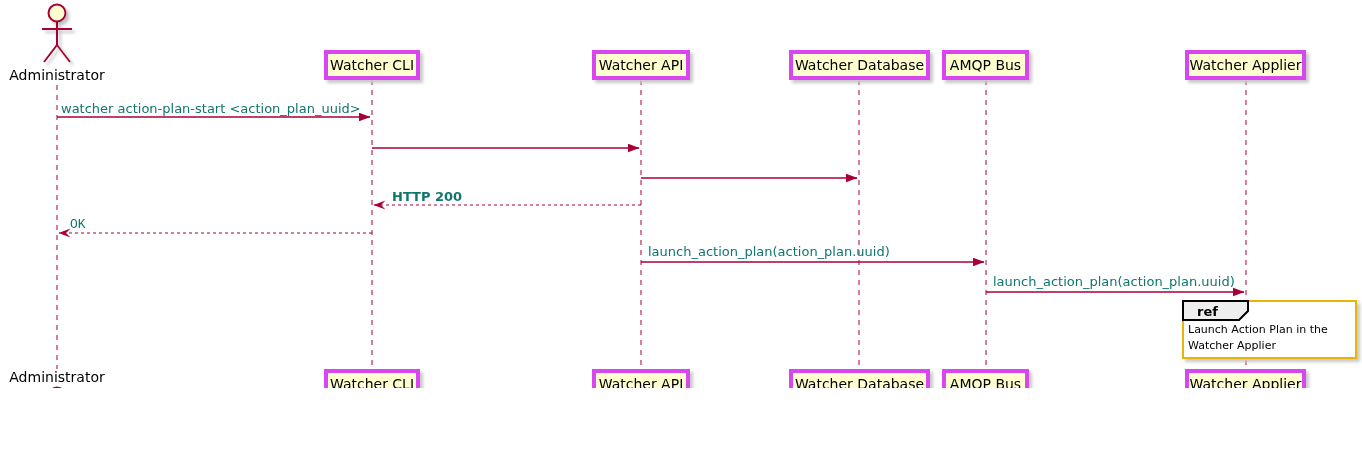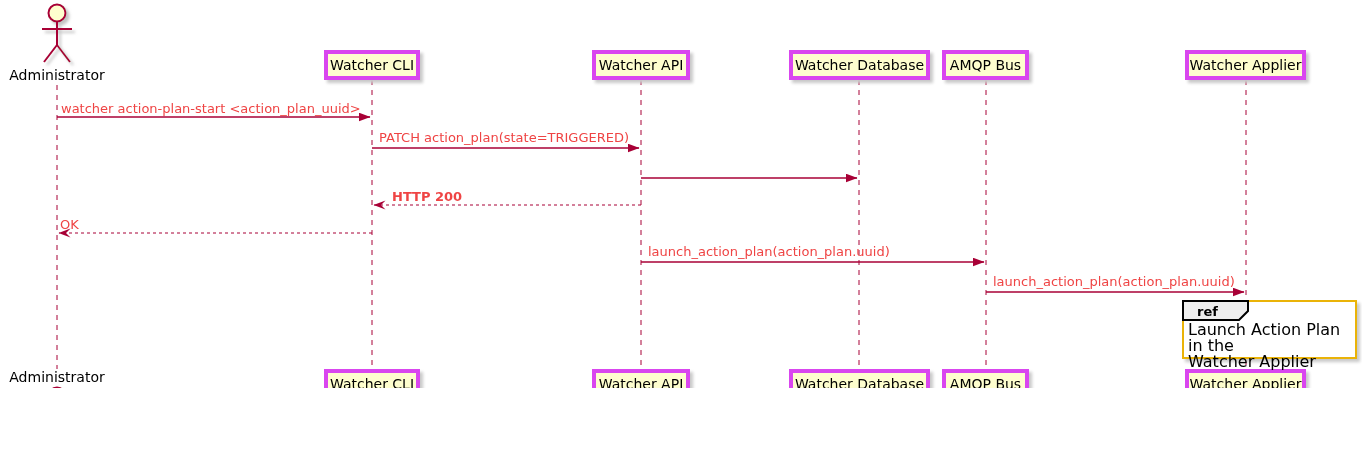--- a/index.html
+++ b/index.html
@@ -12,30 +12,30 @@
     position:absolute;height:30px;box-sizing:border-box;
     background:#FEFECE;border:4px solid #d946ef;
     box-shadow:3px 3px 3px #c9c9c9;
     display:flex;align-items:center;justify-content:center;
     font-size:14px;white-space:nowrap;
   }
   .actor-label{
     position:absolute;width:140px;text-align:center;font-size:14px;white-space:nowrap;
   }
   .msg{
-    position:absolute;font-size:13px;white-space:nowrap;color:#ef4444;
+    position:absolute;font-size:13px;white-space:nowrap;color:#0f766e;
   }
   .ref-box{
     position:absolute;left:1182px;top:300px;width:175px;height:59px;box-sizing:border-box;
     background:#ffffff;border:2px solid #eab308;
     box-shadow:3px 3px 3px #c9c9c9;
   }
   .ref-tab{position:absolute;left:-2px;top:-2px;}
   .ref-body{
-    position:absolute;left:0;top:18px;padding:2px 4px;font-size:16px;line-height:16px;
+    position:absolute;left:0;top:18px;padding:2px 4px;font-size:11px;line-height:16px;
   }
 </style>
 </head>
 <body>
 
 <div id="canvas">
 
   <svg id="gfx" width="1362" height="456" viewBox="0 0 1362 456" xmlns="http://www.w3.org/2000/svg">
     <defs>
       <marker id="ah-solid" markerWidth="13" markerHeight="10" refX="11.5" refY="4.5" orient="auto" markerUnits="userSpaceOnUse">
@@ -94,23 +94,22 @@
   <div class="pbox" style="left:942px;top:50px;width:87px;">AMQP Bus</div>
   <div class="pbox" style="left:1185px;top:50px;width:121px;">Watcher Applier</div>
 
   <div class="pbox" style="left:324px;top:369px;width:96px;">Watcher CLI</div>
   <div class="pbox" style="left:592px;top:369px;width:98px;">Watcher API</div>
   <div class="pbox" style="left:789px;top:369px;width:141px;">Watcher Database</div>
   <div class="pbox" style="left:942px;top:369px;width:87px;">AMQP Bus</div>
   <div class="pbox" style="left:1185px;top:369px;width:121px;">Watcher Applier</div>
 
   <div class="msg" style="left:61px;top:101px;">watcher action-plan-start &lt;action_plan_uuid&gt;</div>
-  <div class="msg" style="left:379px;top:130px;">PATCH action_plan(state=TRIGGERED)</div>
   <div class="msg" style="left:392px;top:189px;font-weight:bold;">HTTP 200</div>
-  <div class="msg" style="left:60px;top:217px;">OK</div>
+  <div class="msg" style="left:70px;top:217px;font-family:Liberation Mono, monospace;">OK</div>
   <div class="msg" style="left:648px;top:244px;">launch_action_plan(action_plan.uuid)</div>
   <div class="msg" style="left:993px;top:274px;">launch_action_plan(action_plan.uuid)</div>
 
   <div class="ref-box">
     <svg class="ref-tab" width="70" height="22" viewBox="0 0 70 22">
       <polygon points="1,1 66,1 66,11 57,20 1,20" fill="#EEEEEE" stroke="#000000" stroke-width="2"></polygon>
       <text x="15" y="15.5" font-size="13" font-weight="bold" fill="#000000">ref</text>
     </svg>
     <div class="ref-body">
       <div>Launch Action Plan in the</div>

